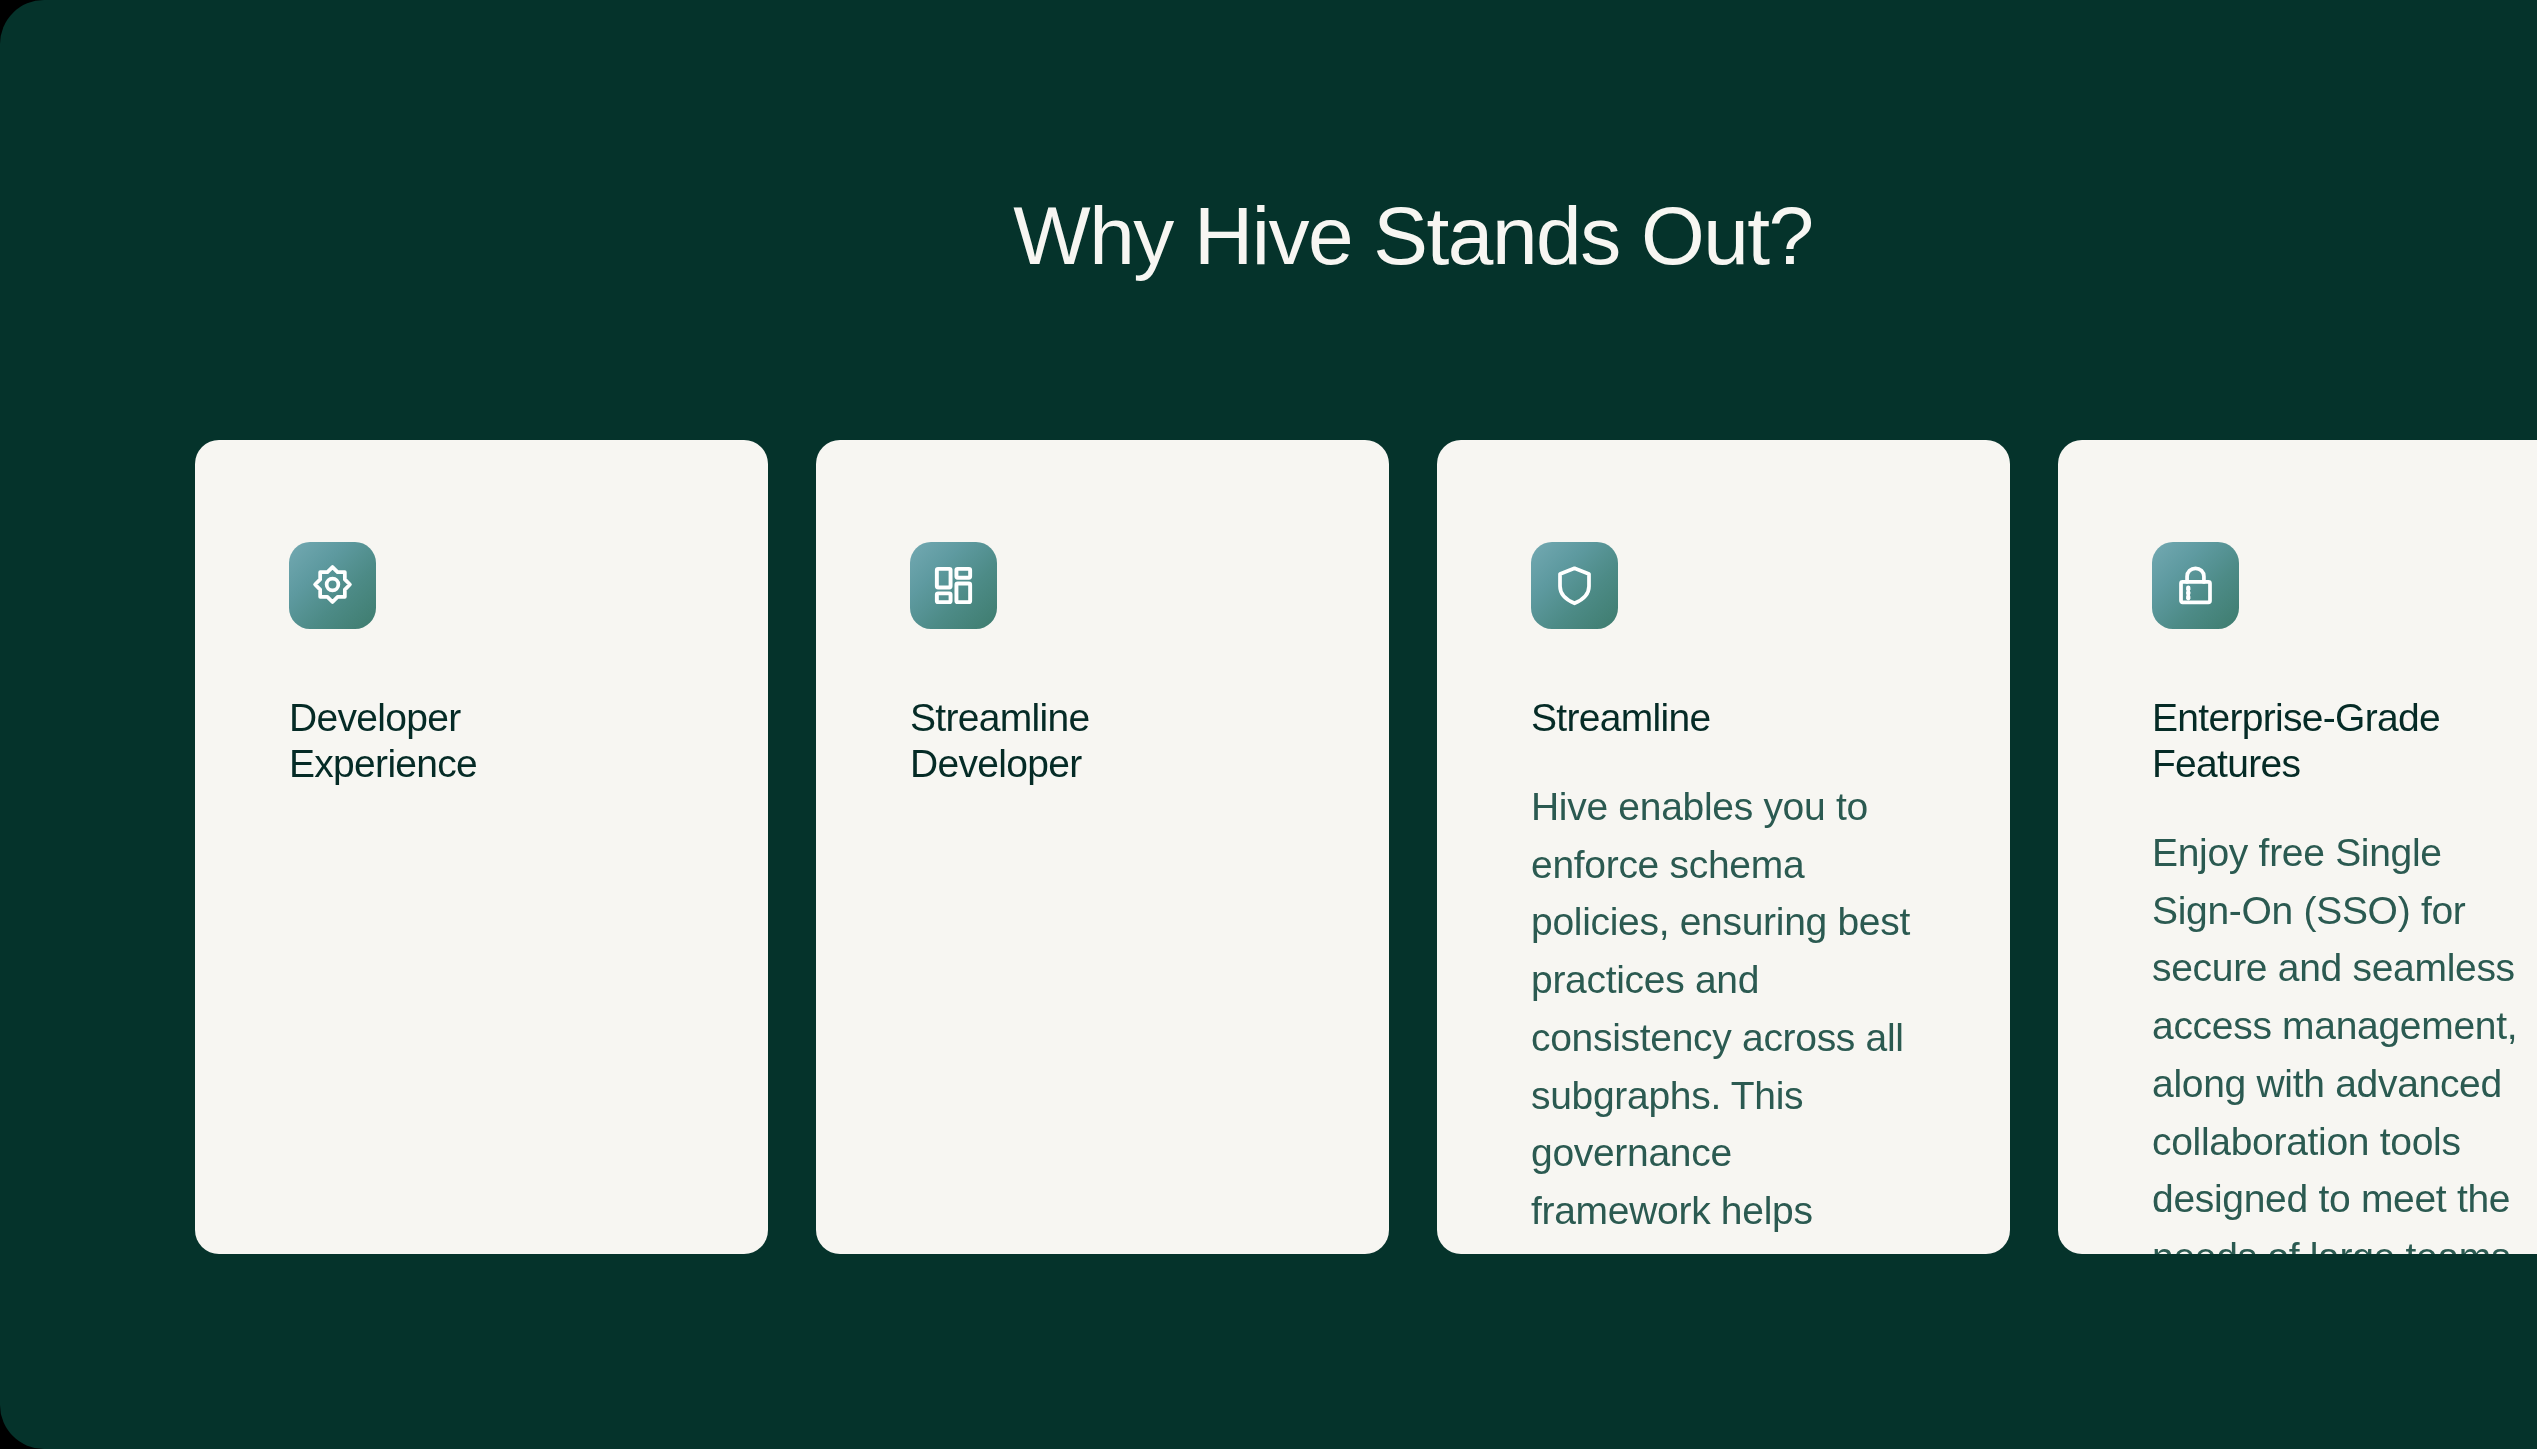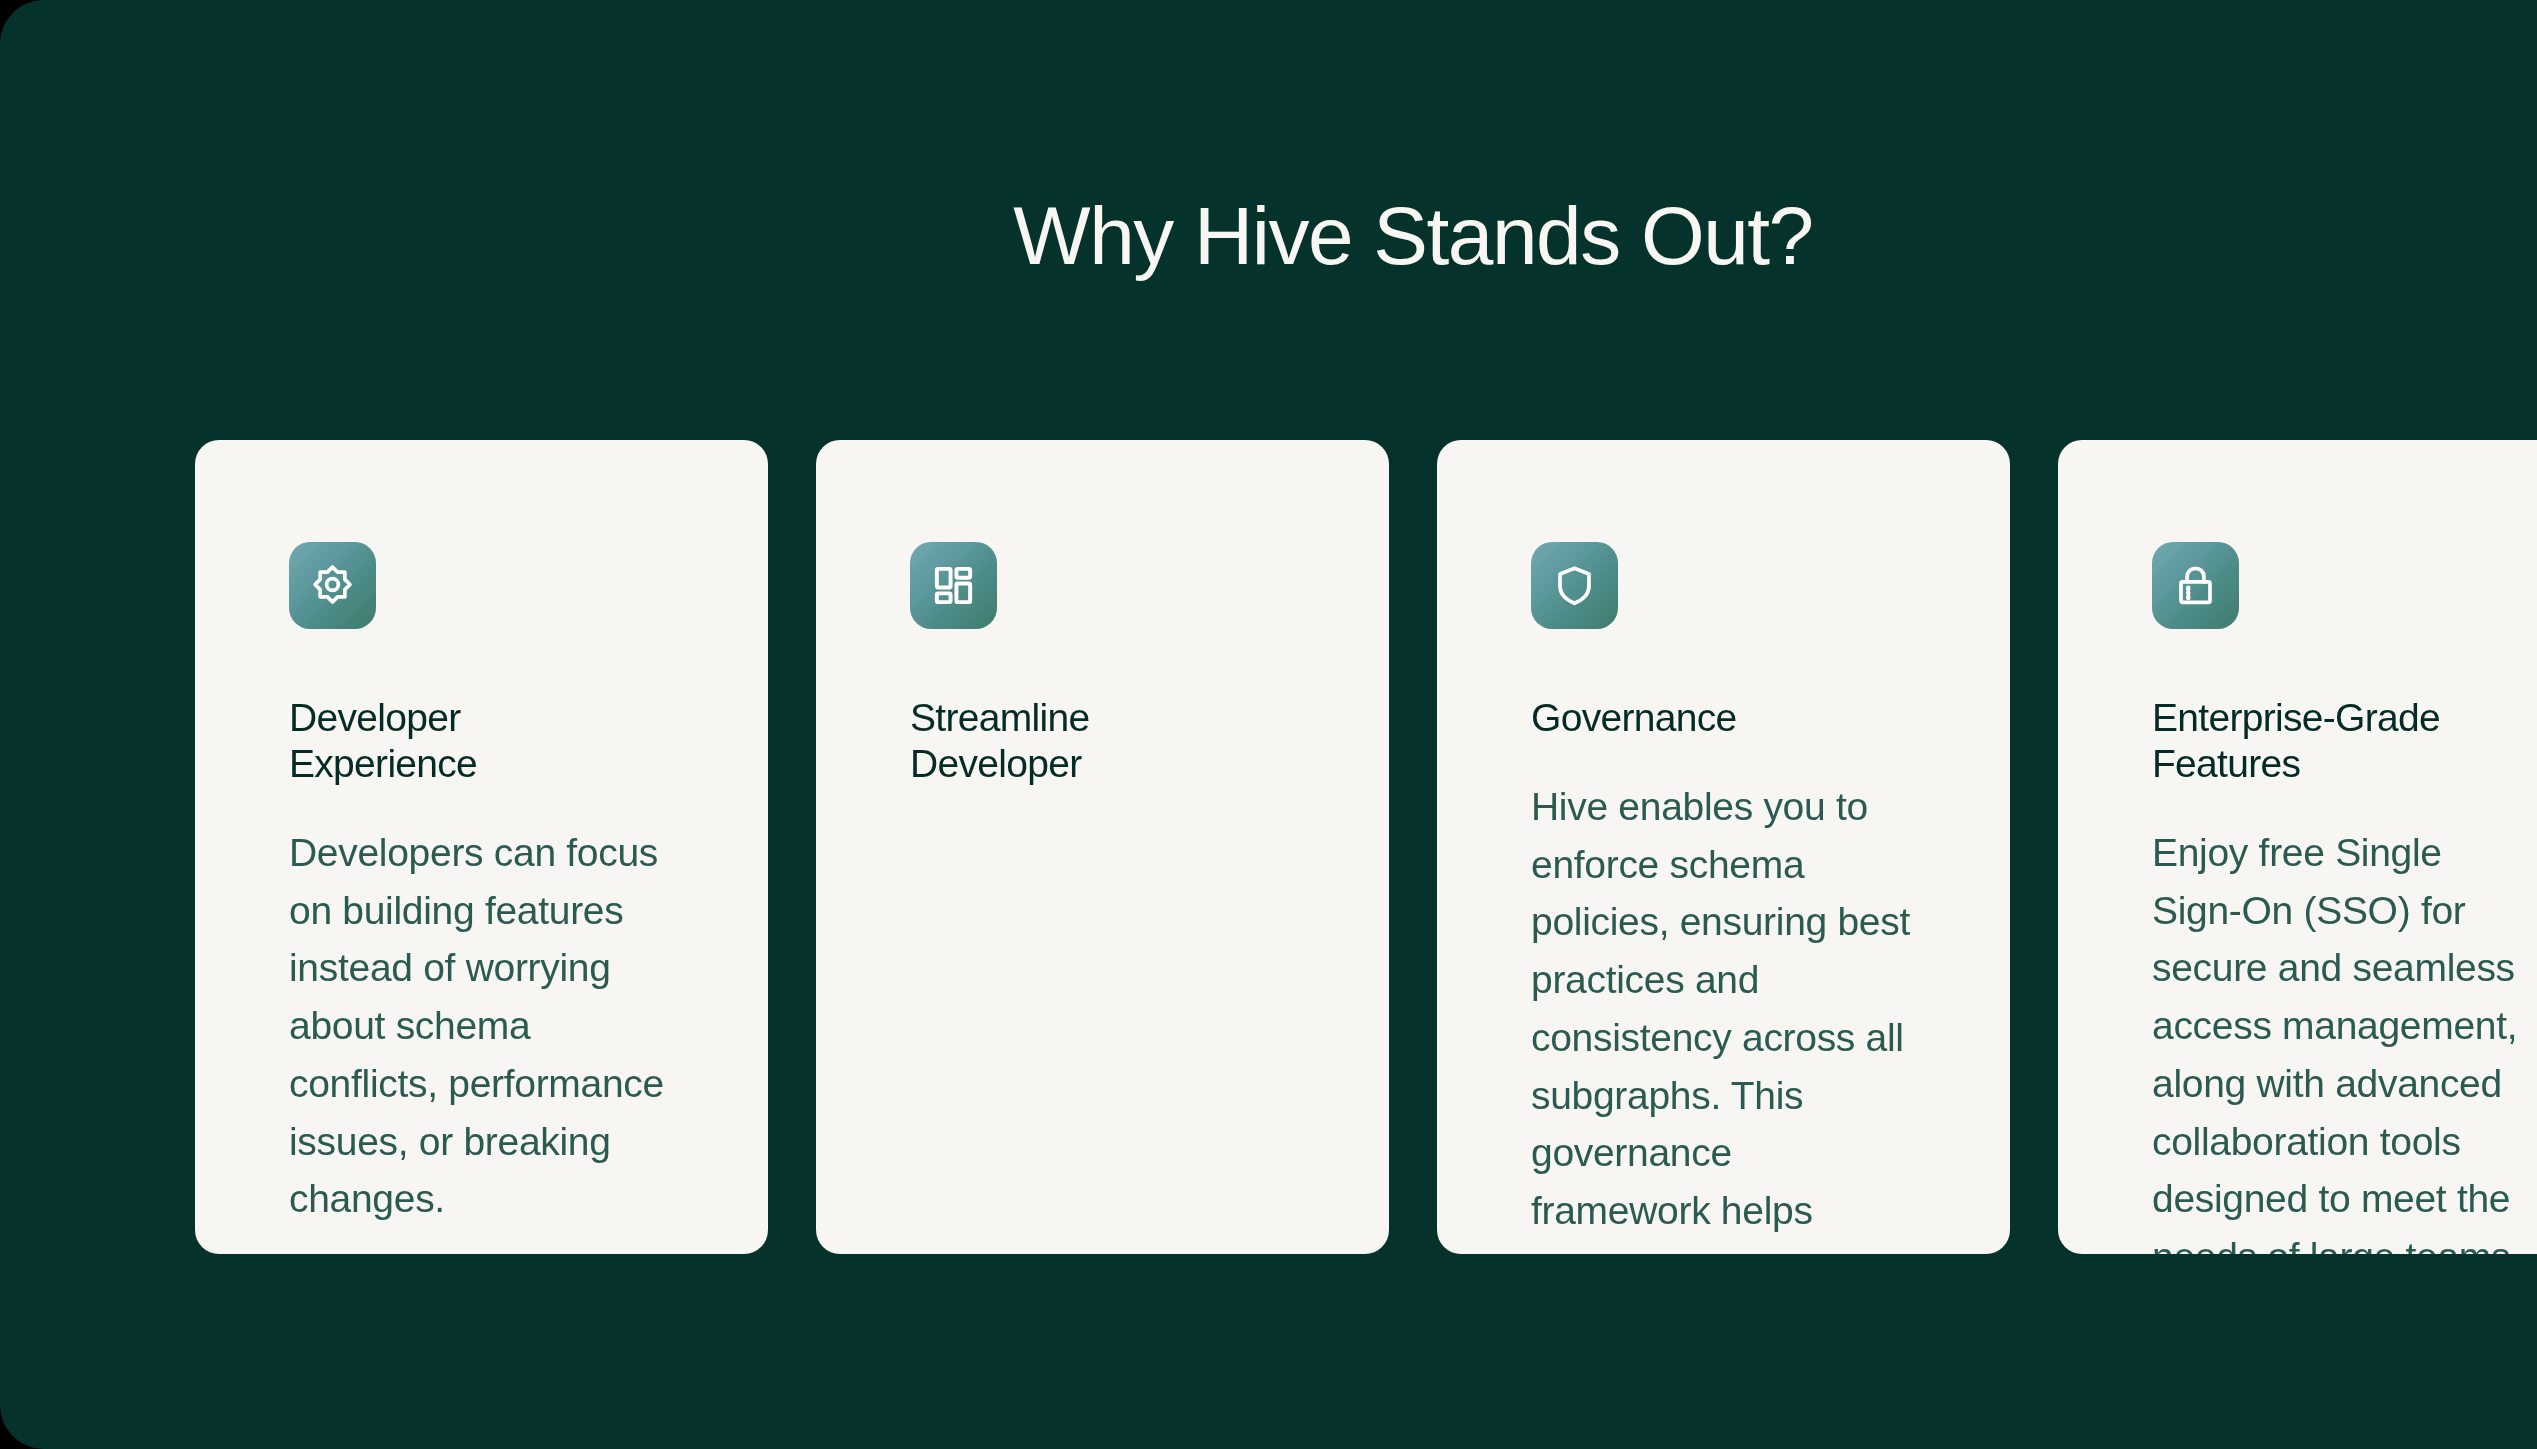--- a/index.html
+++ b/index.html
@@ -119,42 +119,41 @@
   <div id="cards">
 
     <div class="card">
       <div class="icon-tile">
         <svg viewBox="0 0 24 24" fill="none" stroke="#FFFFFF" stroke-width="1.9" stroke-linecap="round" stroke-linejoin="round" aria-hidden="true">
           <path d="M12 2.6 L14.6 5.2 L18.3 5.2 L18.3 8.9 L20.9 11.5 L18.3 14.1 L18.3 17.8 L14.6 17.8 L12 20.4 L9.4 17.8 L5.7 17.8 L5.7 14.1 L3.1 11.5 L5.7 8.9 L5.7 5.2 L9.4 5.2 Z"></path>
           <circle cx="12" cy="11.5" r="3"></circle>
         </svg>
       </div>
       <div class="card-title">Developer Experience</div>
-      <div class="card-body">Developers can focus on building features instead of worrying about schema conflicts, performance issues, or breaking changes.</div>
     </div>
 
     <div class="card">
       <div class="icon-tile">
         <svg viewBox="0 0 24 24" fill="none" stroke="#FFFFFF" stroke-width="2" stroke-linecap="round" stroke-linejoin="round" aria-hidden="true">
           <rect x="3.5" y="3.5" width="7" height="9.5" rx="0.6"></rect>
           <rect x="13.5" y="3.5" width="7" height="4.5" rx="0.6"></rect>
           <rect x="3.5" y="16" width="7" height="4.5" rx="0.6"></rect>
           <rect x="13.5" y="11" width="7" height="9.5" rx="0.6"></rect>
         </svg>
       </div>
       <div class="card-title">Streamline Developer</div>
     </div>
 
     <div class="card">
       <div class="icon-tile">
         <svg viewBox="0 0 24 24" fill="none" stroke="#FFFFFF" stroke-width="1.9" stroke-linecap="round" stroke-linejoin="round" aria-hidden="true">
           <path d="M12 3.2 L19.4 6.1 L19.4 12.4 C19.4 16.4 16.3 19.3 12 21.1 C7.7 19.3 4.6 16.4 4.6 12.4 L4.6 6.1 Z"></path>
         </svg>
       </div>
-      <div class="card-title">Governance</div>
+      <div class="card-title">Streamline</div>
       <div class="card-body">Hive enables you to enforce schema policies, ensuring best practices and consistency across all subgraphs. This governance framework helps maintain a unified and high-quality API.</div>
     </div>
 
     <div class="card">
       <div class="icon-tile">
         <svg viewBox="0 0 24 24" fill="none" stroke="#FFFFFF" stroke-width="1.9" stroke-linecap="round" stroke-linejoin="round" aria-hidden="true">
           <rect x="4.6" y="10.2" width="14.8" height="10.4" rx="0.8"></rect>
           <path d="M7.7 10.2 L7.7 7.4 C7.7 5.1 9.6 3.2 12 3.2 C14.4 3.2 16.3 5.1 16.3 7.4 L16.3 10.2"></path>
           <path d="M8.3 13.1 L8.3 13.9" stroke-width="2.2"></path>
           <path d="M8.3 15.4 L8.3 16.2" stroke-width="2.2"></path>

